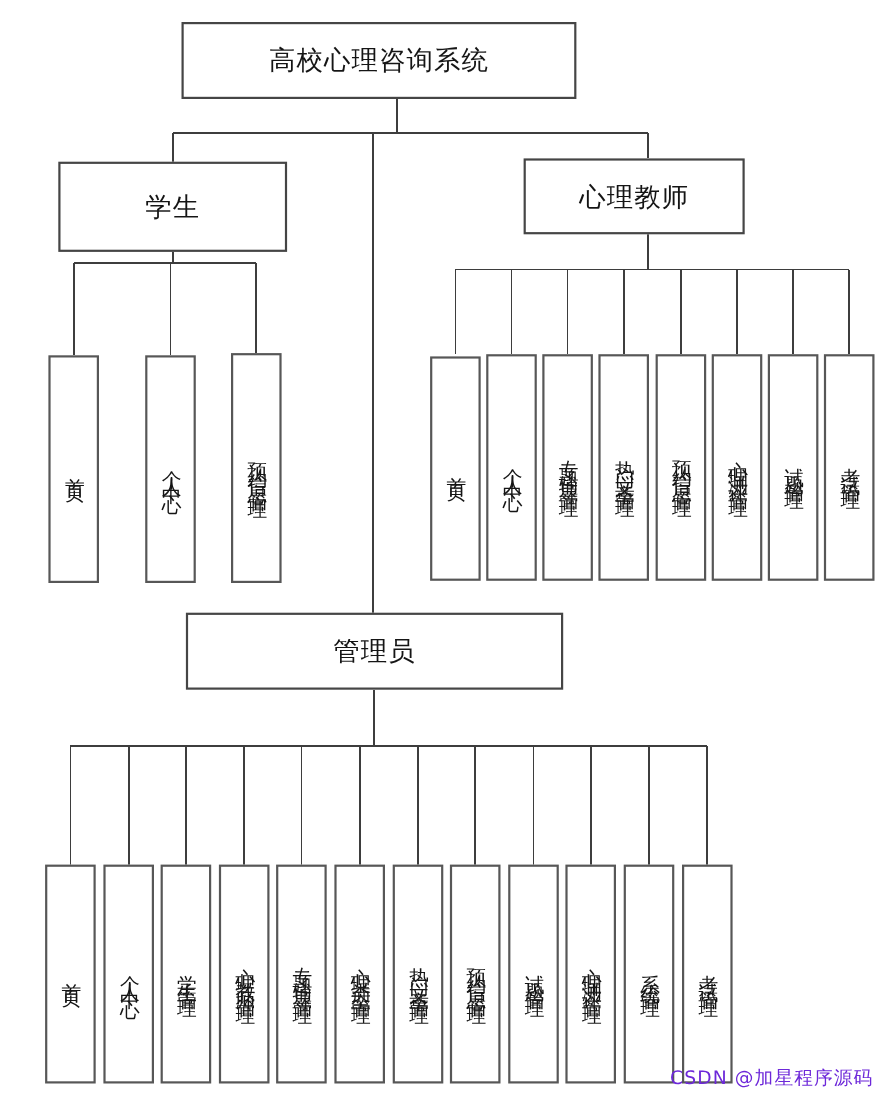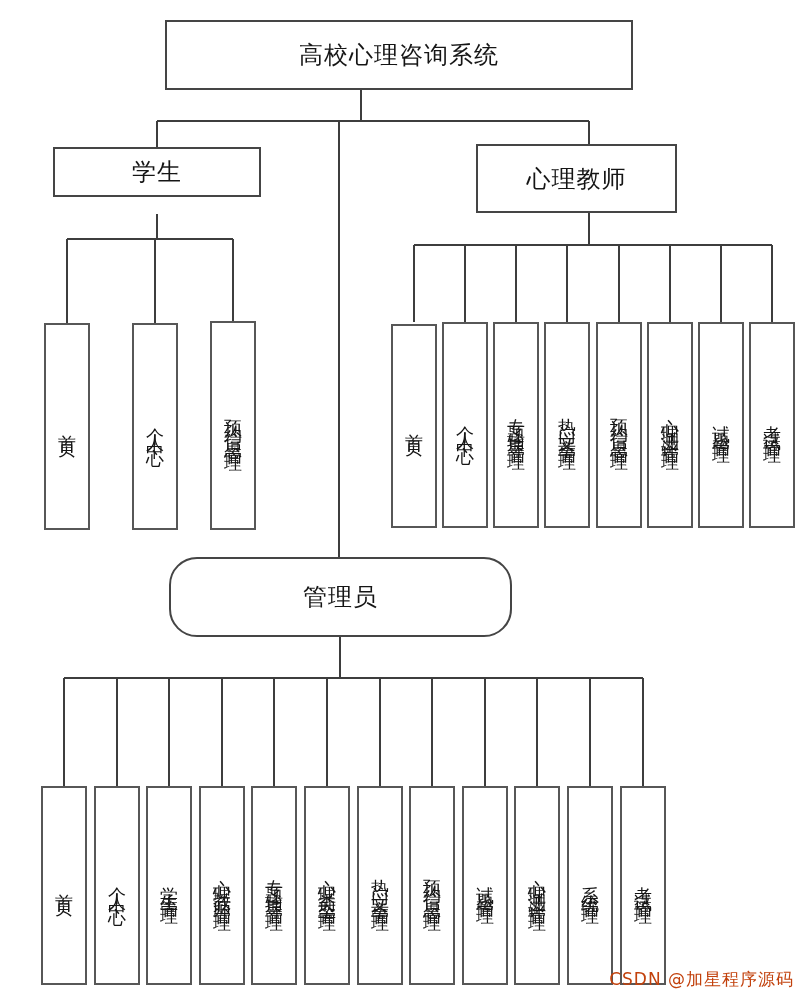--- a/index.html
+++ b/index.html
@@ -29,21 +29,21 @@
     writing-mode:vertical-rl;
     text-orientation:upright;
     letter-spacing:7px;
     line-height:1;
     white-space:nowrap;
   }
   #watermark{
     position:absolute;
     right:16px;top:968px;
     font-size:17px;
-    color:#c2410c;
+    color:#6d28d9;
     letter-spacing:1px;
   }
 </style>
 </head>
 <body>
 
 <div id="canvas">
 
   <svg id="connectors" viewBox="0 0 810 997" shape-rendering="crispEdges">
     <g stroke="#3d3d3d" stroke-width="1.5" fill="none">
@@ -82,25 +82,25 @@
       <path d="M327,678 V786"></path>
       <path d="M380,678 V786"></path>
       <path d="M432,678 V786"></path>
       <path d="M485,678 V786"></path>
       <path d="M537,678 V786"></path>
       <path d="M590,678 V786"></path>
       <path d="M643,678 V786"></path>
     </g>
   </svg>
 
-  <div class="node big" style="left:165px;top:20px;width:468px;height:70px;">高校心理咨询系统</div>
+  <div class="node big" style="left:165px;top:20px;width:359px;height:70px;">高校心理咨询系统</div>
 
-  <div class="node big" style="left:53px;top:147px;width:208px;height:50px;">学生</div>
+  <div class="node big" style="left:53px;top:147px;width:208px;height:82px;">学生</div>
   <div class="node big" style="left:476px;top:144px;width:201px;height:69px;">心理教师</div>
-  <div class="node big" style="left:169px;top:557px;width:343px;height:80px;border-radius:28px;">管理员</div>
+  <div class="node big" style="left:169px;top:557px;width:343px;height:70px;">管理员</div>
 
   <div class="node leaf" style="left:44px;top:323px;height:207px;">
     <span class="vtext">首页</span>
   </div>
   <div class="node leaf" style="left:132px;top:323px;height:207px;">
     <span class="vtext">个人中心</span>
   </div>
   <div class="node leaf" style="left:210px;top:321px;height:209px;">
     <span class="vtext">预约信息管理</span>
   </div>

